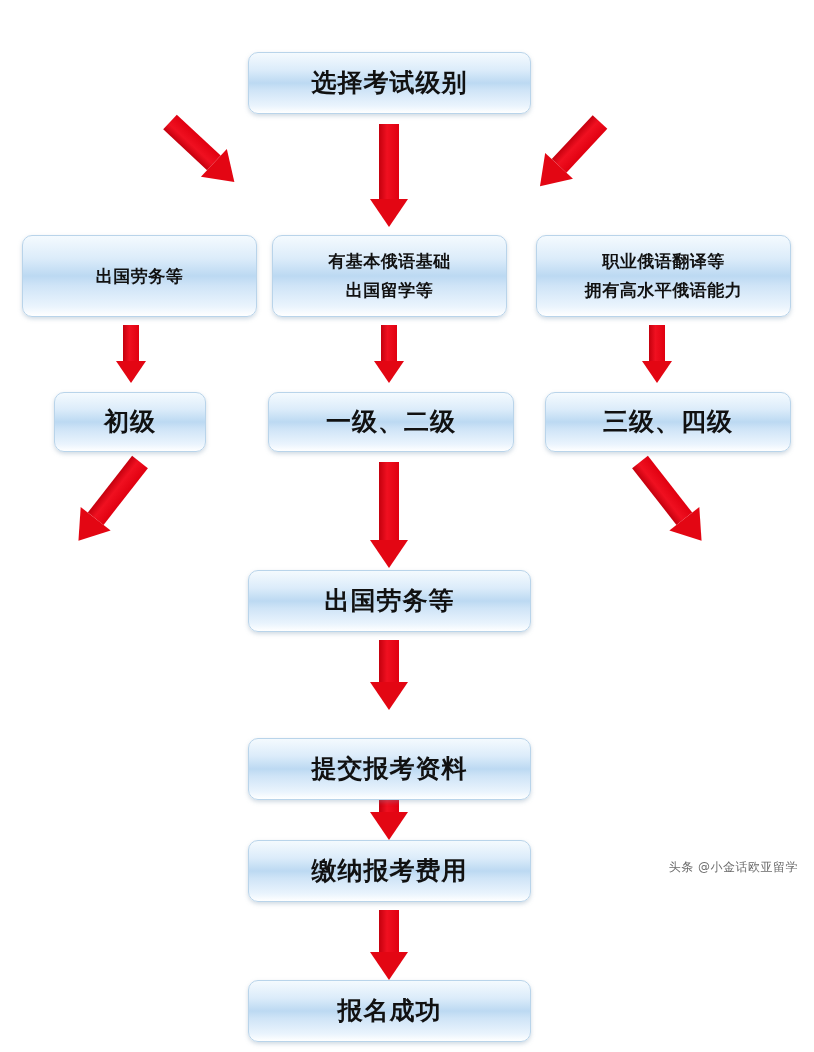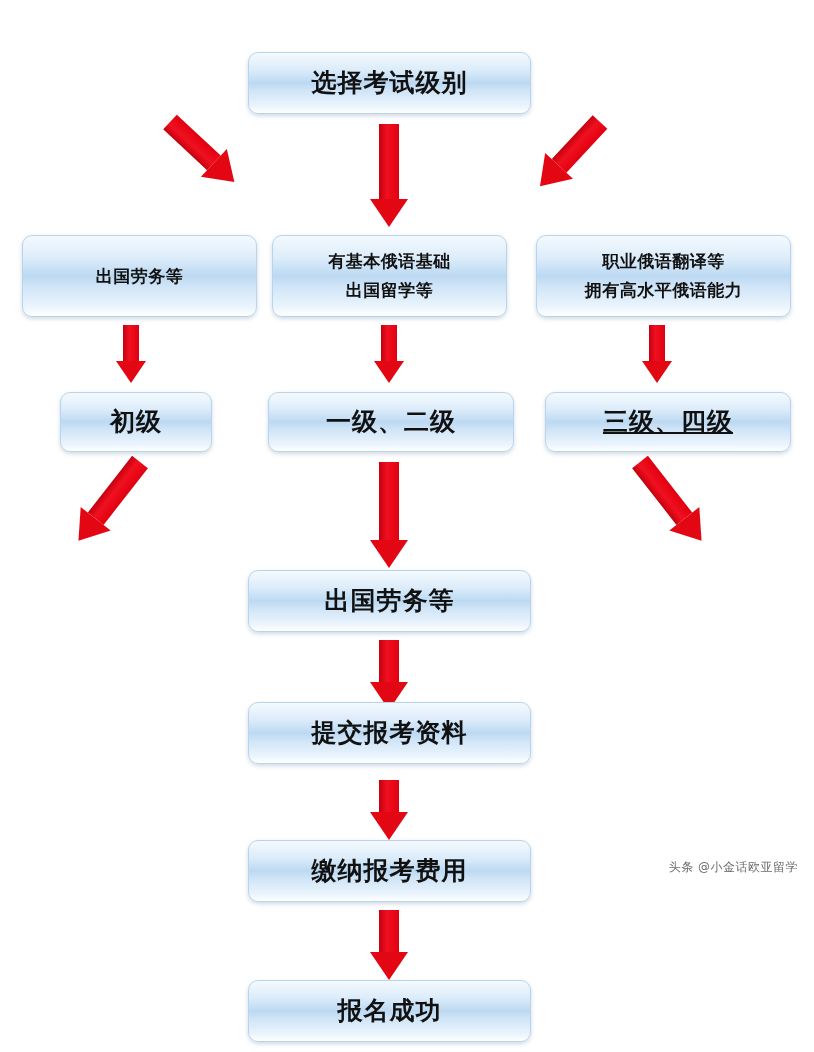--- a/index.html
+++ b/index.html
@@ -165,33 +165,33 @@
         <span class="line">出国劳务等</span>
       </div>
       <div class="node small" style="left: 272px; top: 213px; width: 235px; height: 82px;">
         <span class="line">有基本俄语基础</span>
         <span class="line">出国留学等</span>
       </div>
       <div class="node small" style="left: 536px; top: 213px; width: 255px; height: 82px;">
         <span class="line">职业俄语翻译等</span>
         <span class="line">拥有高水平俄语能力</span>
       </div>
-      <div class="node big" style="left: 60px; top: 370px; width: 152px; height: 60px; justify-content: center;">
+      <div class="node big" style="left: 54px; top: 370px; width: 152px; height: 60px; justify-content: center;">
         <span class="line">初级</span>
       </div>
       <div class="node big" style="left: 268px; top: 370px; width: 246px; height: 60px;">
         <span class="line">一级、二级</span>
       </div>
-      <div class="node big" style="left: 545px; top: 370px; width: 246px; height: 60px; text-decoration: underline;">
+      <div class="node big" style="left: 545px; top: 370px; width: 246px; height: 60px;">
         <span class="line">三级、四级</span>
       </div>
       <div class="node big" style="left: 248px; top: 548px; width: 283px; height: 62px;">
         <span class="line">出国劳务等</span>
       </div>
-      <div class="node big" style="left: 248px; top: 680px; width: 283px; height: 62px; align-items: center;">
+      <div class="node big" style="left: 248px; top: 716px; width: 283px; height: 62px; align-items: center;">
         <span class="line">提交报考资料</span>
       </div>
       <div class="node big" style="left: 248px; top: 818px; width: 283px; height: 62px;">
         <span class="line">缴纳报考费用</span>
       </div>
       <div class="node big" style="left: 248px; top: 958px; width: 283px; height: 62px;">
         <span class="line">报名成功</span>
       </div>
     </div>
 

